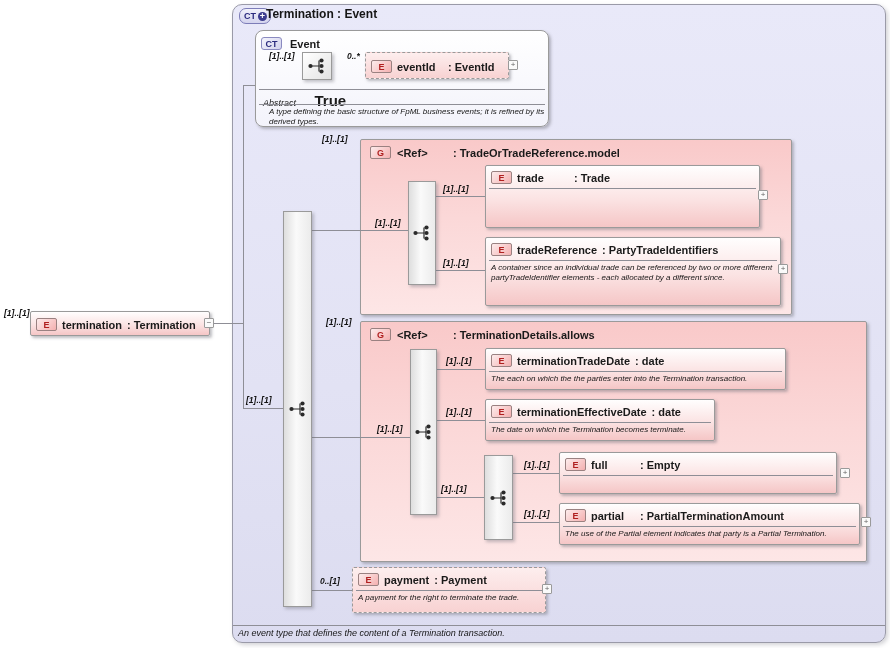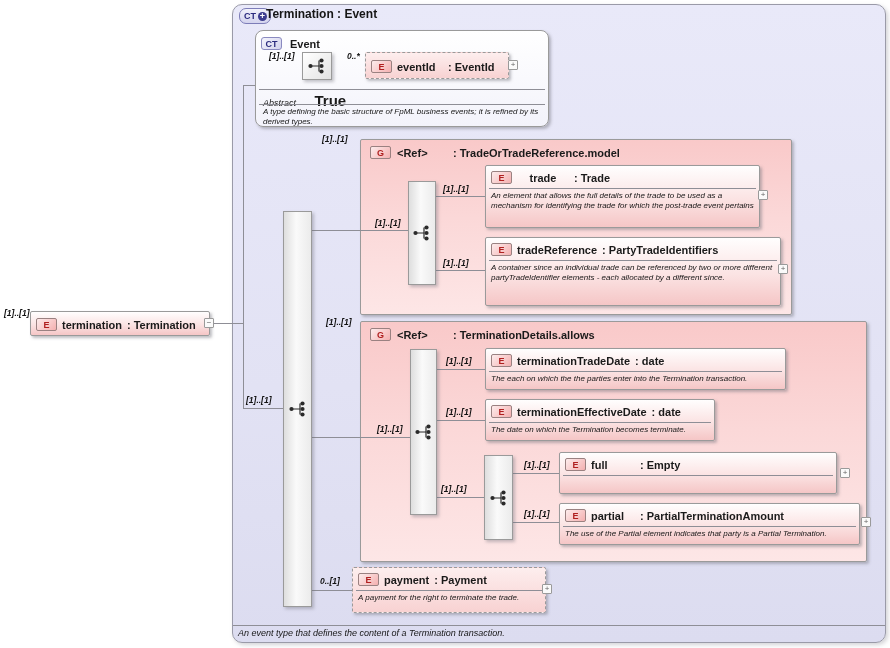--- a/index.html
+++ b/index.html
@@ -170,21 +170,21 @@
     <div class="etitle" style="gap:8px;padding-top:4px;">
       <span class="badge ct">CT</span>
       <span>Event</span>
     </div>
     <div class="esep" style="position:absolute;left:3px;right:3px;top:58px;margin:0;"></div>
     <div class="abs" style="left:7px;top:61px;">
       <span class="abstract-lbl">Abstract</span>
       <span class="abstract-val" style="margin-left:14px;">True</span>
     </div>
     <div class="esep" style="position:absolute;left:3px;right:3px;top:73px;margin:0;"></div>
-    <div class="edesc abs" style="left:2px;top:74px;width:284px;">A type defining the basic structure of FpML business events; it is refined by its derived types.</div>
+    <div class="edesc abs" style="left:8px;top:74px;width:284px;">A type defining the basic structure of FpML business events; it is refined by its derived types.</div>
   </div>
 
   <div class="iconbox" style="left:302px;top:52px;width:30px;height:28px;">
     <svg class="seq" width="20" height="18" viewBox="0 0 20 18">
         <path d="M4 9 H12 M12 3.5 V14.5" stroke="#2a2a2a" stroke-width="1.2" fill="none"></path>
         <circle cx="3.5" cy="9" r="2.1" fill="#2a2a2a"></circle>
         <circle cx="14.5" cy="3.5" r="2.1" fill="#2a2a2a"></circle>
         <circle cx="14.5" cy="9" r="2.1" fill="#2a2a2a"></circle>
         <circle cx="14.5" cy="14.5" r="2.1" fill="#2a2a2a"></circle>
       </svg>
@@ -203,25 +203,24 @@
       <span class="badge e">E</span>
       <span>termination</span>
       <span>: Termination</span>
     </div>
   </div>
   <div class="pm" style="left:204px;top:318px;">−</div>
 
   <div class="ebox" style="left:485px;top:165px;width:275px;height:63px;">
     <div class="etitle">
       <span class="badge e">E</span>
-      <span class="nm" style="min-width:52px;text-align:center;">trade</span>
+      <span class="nm" style="min-width:52px;">trade</span>
       <span>: Trade</span>
     </div>
     <div class="esep"></div>
-    <div class="edesc">An element that allows the full details of the trade to be used as a mechanism for identifying the trade for which the post-trade event pertains</div>
   </div>
 
   <div class="ebox" style="left:485px;top:237px;width:296px;height:69px;">
     <div class="etitle">
       <span class="badge e">E</span>
       <span>tradeReference</span>
       <span>: PartyTradeIdentifiers</span>
     </div>
     <div class="esep"></div>
     <div class="edesc">A container since an individual trade can be referenced by two or more different partyTradeIdentifier elements - each allocated by a different since.</div>

